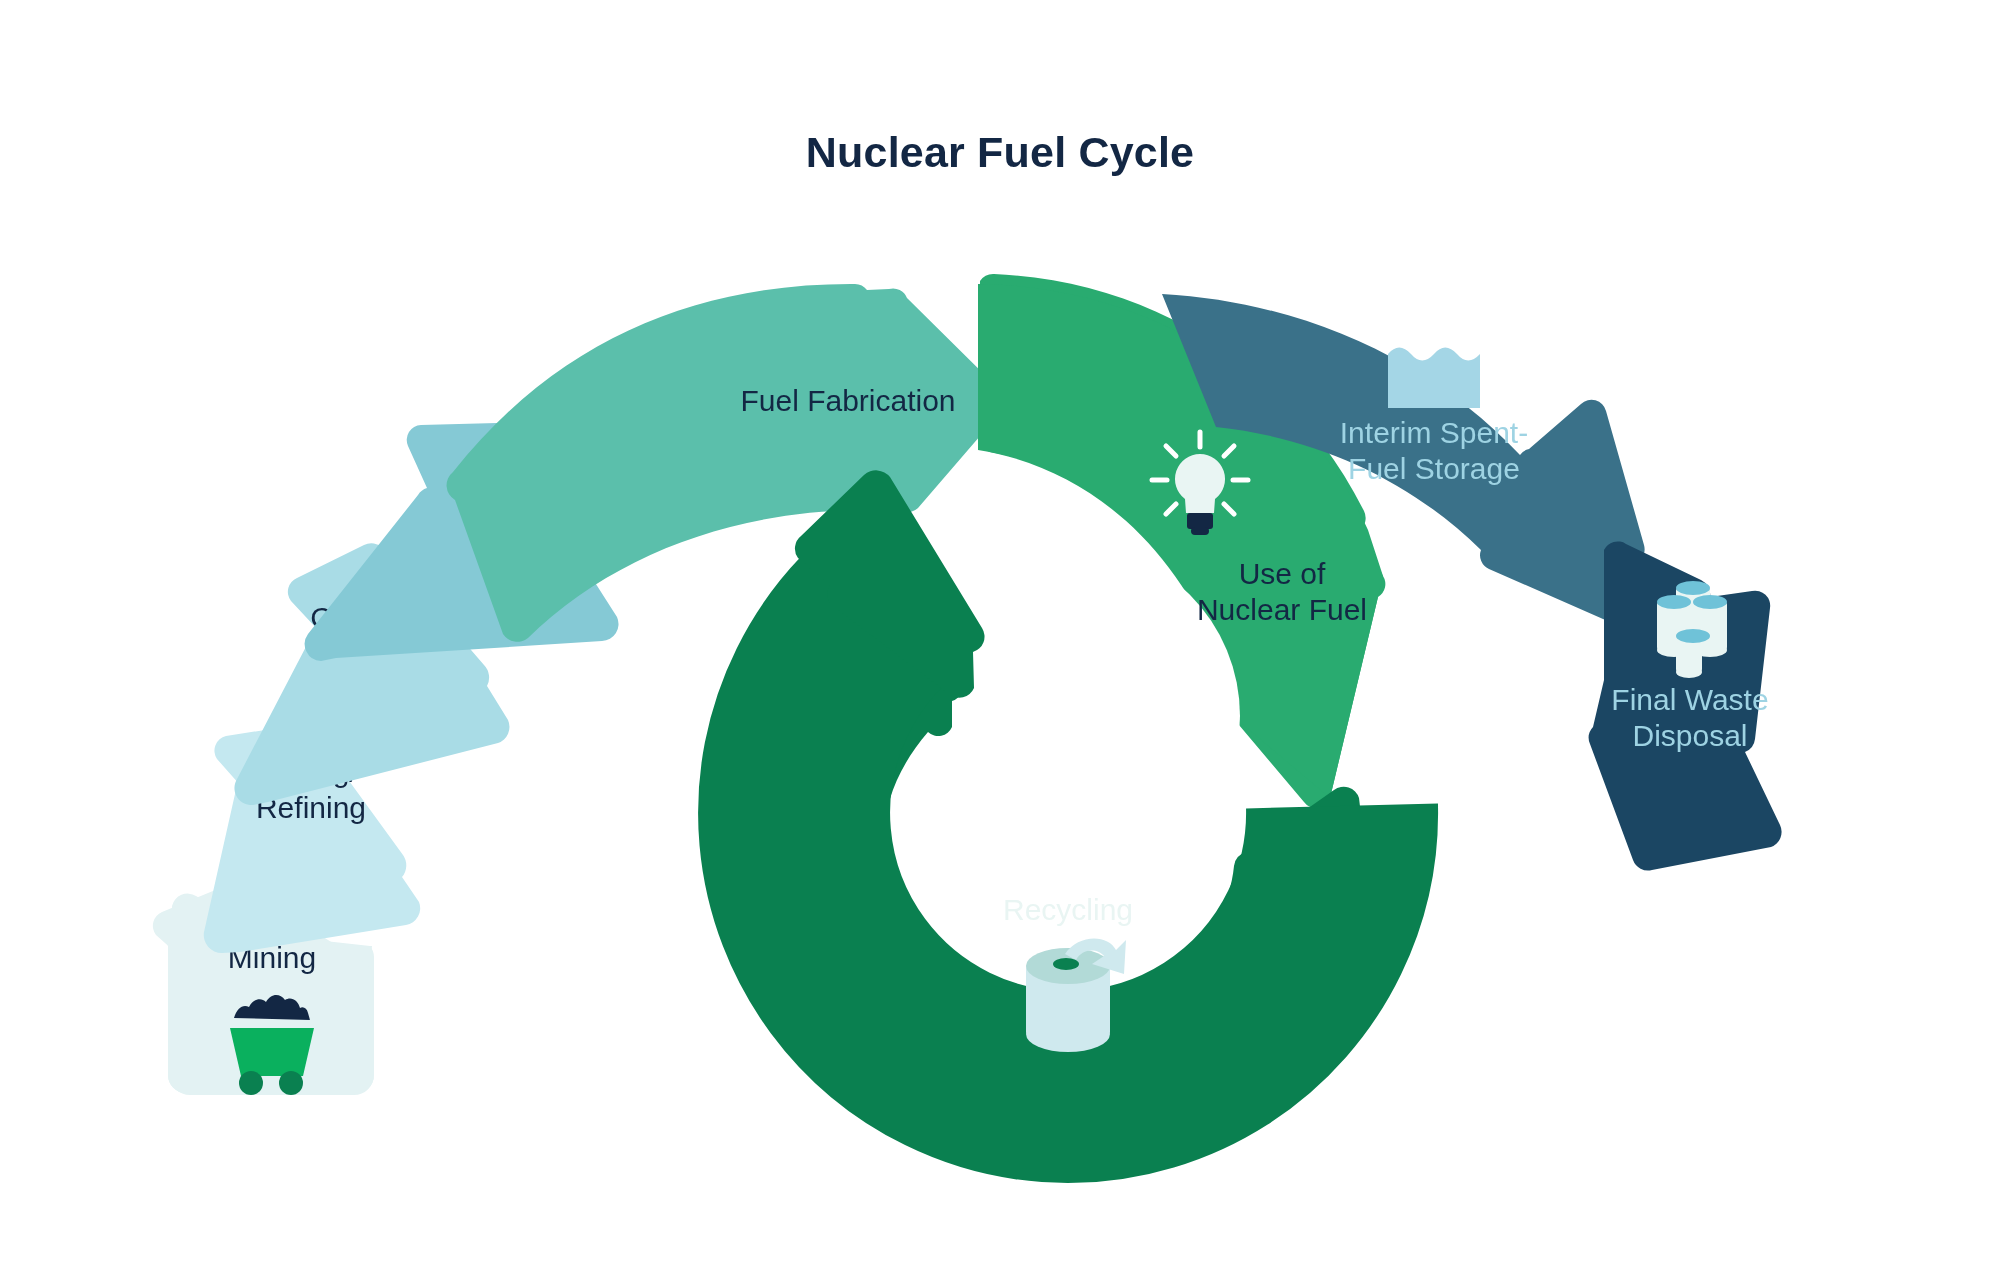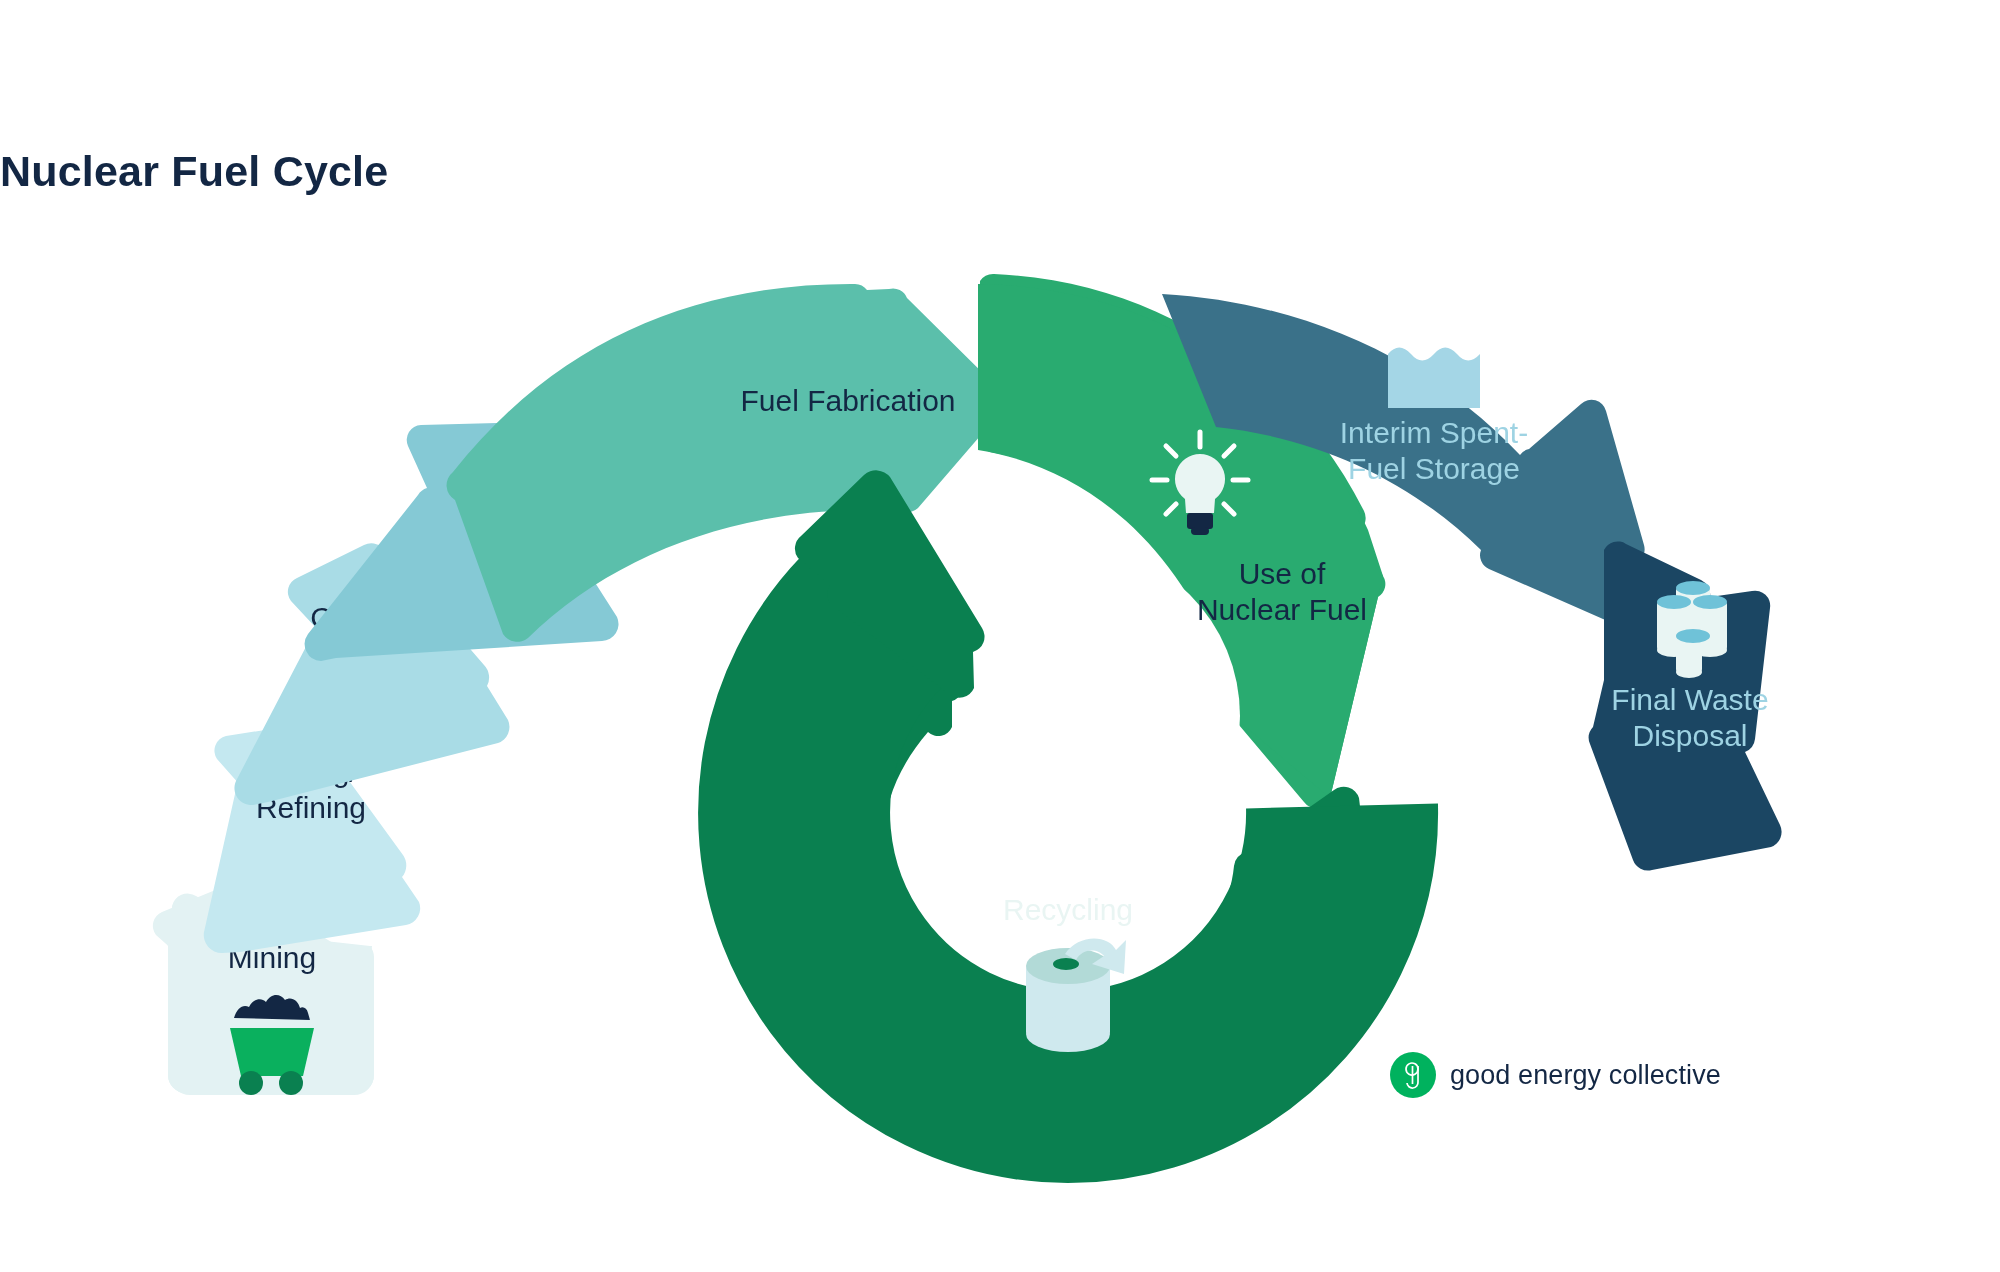--- a/index.html
+++ b/index.html
@@ -18,26 +18,25 @@
     position: relative;
     width: 2000px;
     height: 1272px;
     background: #ffffff;
   }
   #diagram-title {
     position: absolute;
     left: 0;
     top: 128px;
     width: 2000px;
-    text-align: left;
+    text-align: center;
     font-size: 43px;
     font-weight: bold;
     color: #132744;
     letter-spacing: 0.2px;
-    margin-top: 19px;
   }
   svg#cycle-svg {
     position: absolute;
     left: 0;
     top: 0;
     width: 2000px;
     height: 1272px;
   }
   .seg-label {
     font-family: "Liberation Sans", sans-serif;
@@ -363,26 +362,14 @@
         <path fill="#cfe9ee" d="M -3 -46
                  C 10 -66 40 -66 48 -50
                  L 58 -60 L 56 -26 L 24 -36 L 36 -44
                  C 30 -52 14 -52 8 -40 Z"></path>
         <ellipse fill="#0a8050" cx="-2" cy="-36" rx="13" ry="6"></ellipse>
       </g>
     </g>
 
   </svg>
 
-  <div id="brand-logo">
-    <div id="brand-mark">
-      <svg width="30" height="30" viewBox="0 0 30 30">
-        <g fill="none" stroke="#ffffff" stroke-width="1.7">
-          <path d="M 20 9 a 6 6 0 1 0 0 0.1"></path>
-          <path d="M 20 6 L 20 22 a 5.5 5.5 0 0 1 -11 1"></path>
-          <path d="M 14.5 6 L 14.5 24"></path>
-        </g>
-      </svg>
-    </div>
-    <div id="brand-text">good energy collective</div>
-  </div>
 
 </div>
 
 </body></html>

